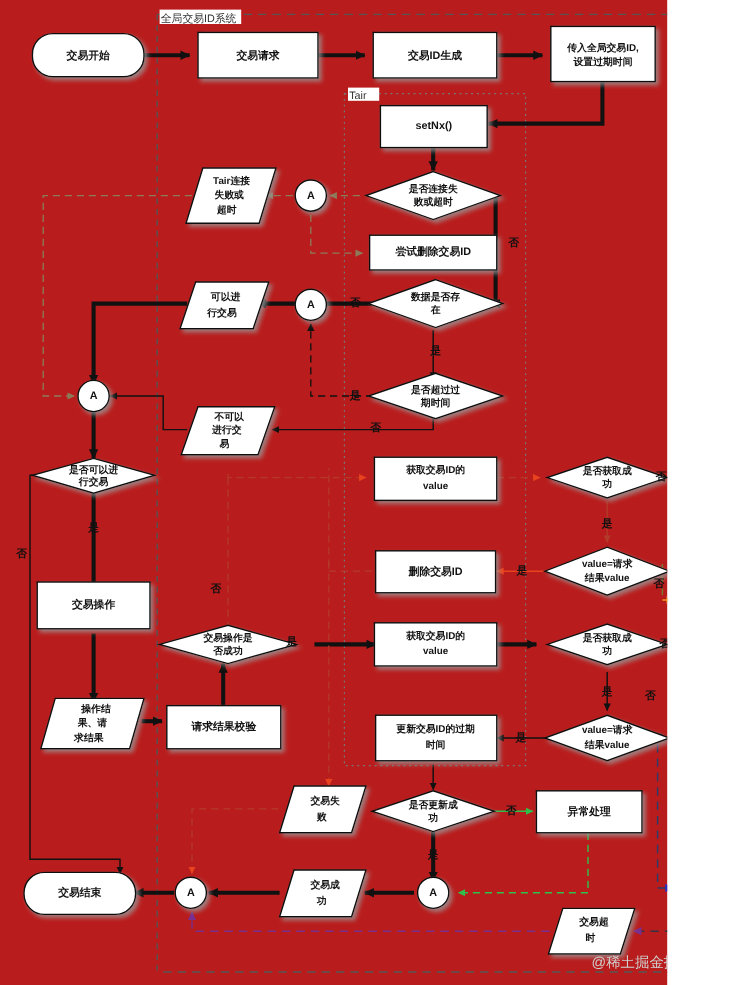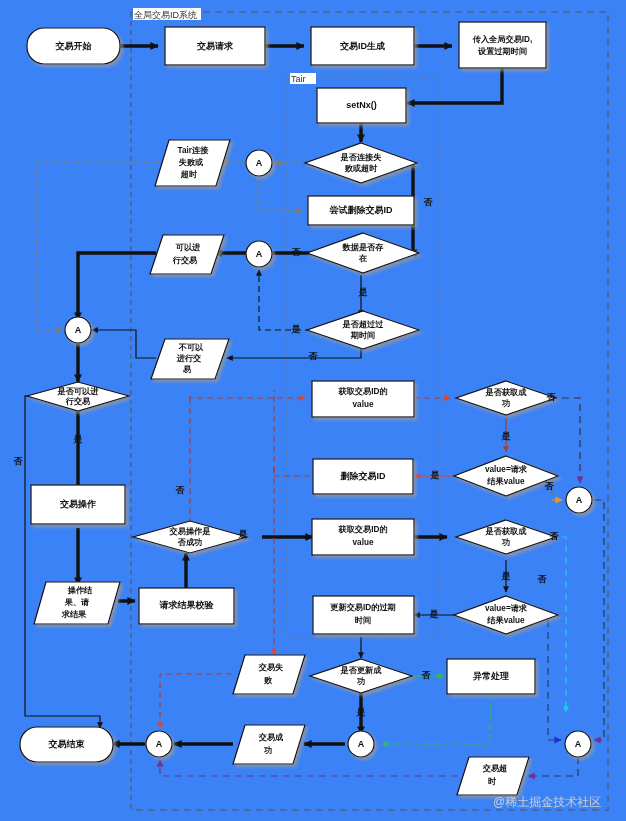--- a/index.html
+++ b/index.html
@@ -1,17 +1,17 @@
 <!DOCTYPE html>
 <html><head>
 <meta charset="utf-8">
 <style>
   html,body{margin:0;padding:0;background:#ffffff;}
   body{width:626px;height:821px;font-family:"Liberation Sans","DejaVu Sans",sans-serif;}
-  #stage{position:relative;width:626px;height:821px;overflow:hidden;background:#3b82f6;}
+  #stage{position:relative;width:556px;height:821px;overflow:hidden;background:#b91c1c;}
   svg{display:block;}
   .nd-text{font-family:"Liberation Sans","DejaVu Sans",sans-serif;font-size:9px;fill:#111;text-anchor:middle;dominant-baseline:middle;font-weight:bold;}
   .nd-text.small{font-size:8.2px;}
   .lbl{font-family:"Liberation Sans","DejaVu Sans",sans-serif;font-size:9px;fill:#111;text-anchor:middle;dominant-baseline:middle;font-weight:bold;}
   .grp-title{font-family:"Liberation Sans","DejaVu Sans",sans-serif;font-size:9px;fill:#333;dominant-baseline:middle;}
   .wm{font-family:"Liberation Sans","DejaVu Sans",sans-serif;font-size:12px;fill:#cfcfcf;dominant-baseline:middle;}
   .shape{fill:#ffffff;stroke:#111111;stroke-width:1.2;}
   .conn{fill:#ffffff;stroke:#111111;stroke-width:1.2;}
 </style>
 </head>

